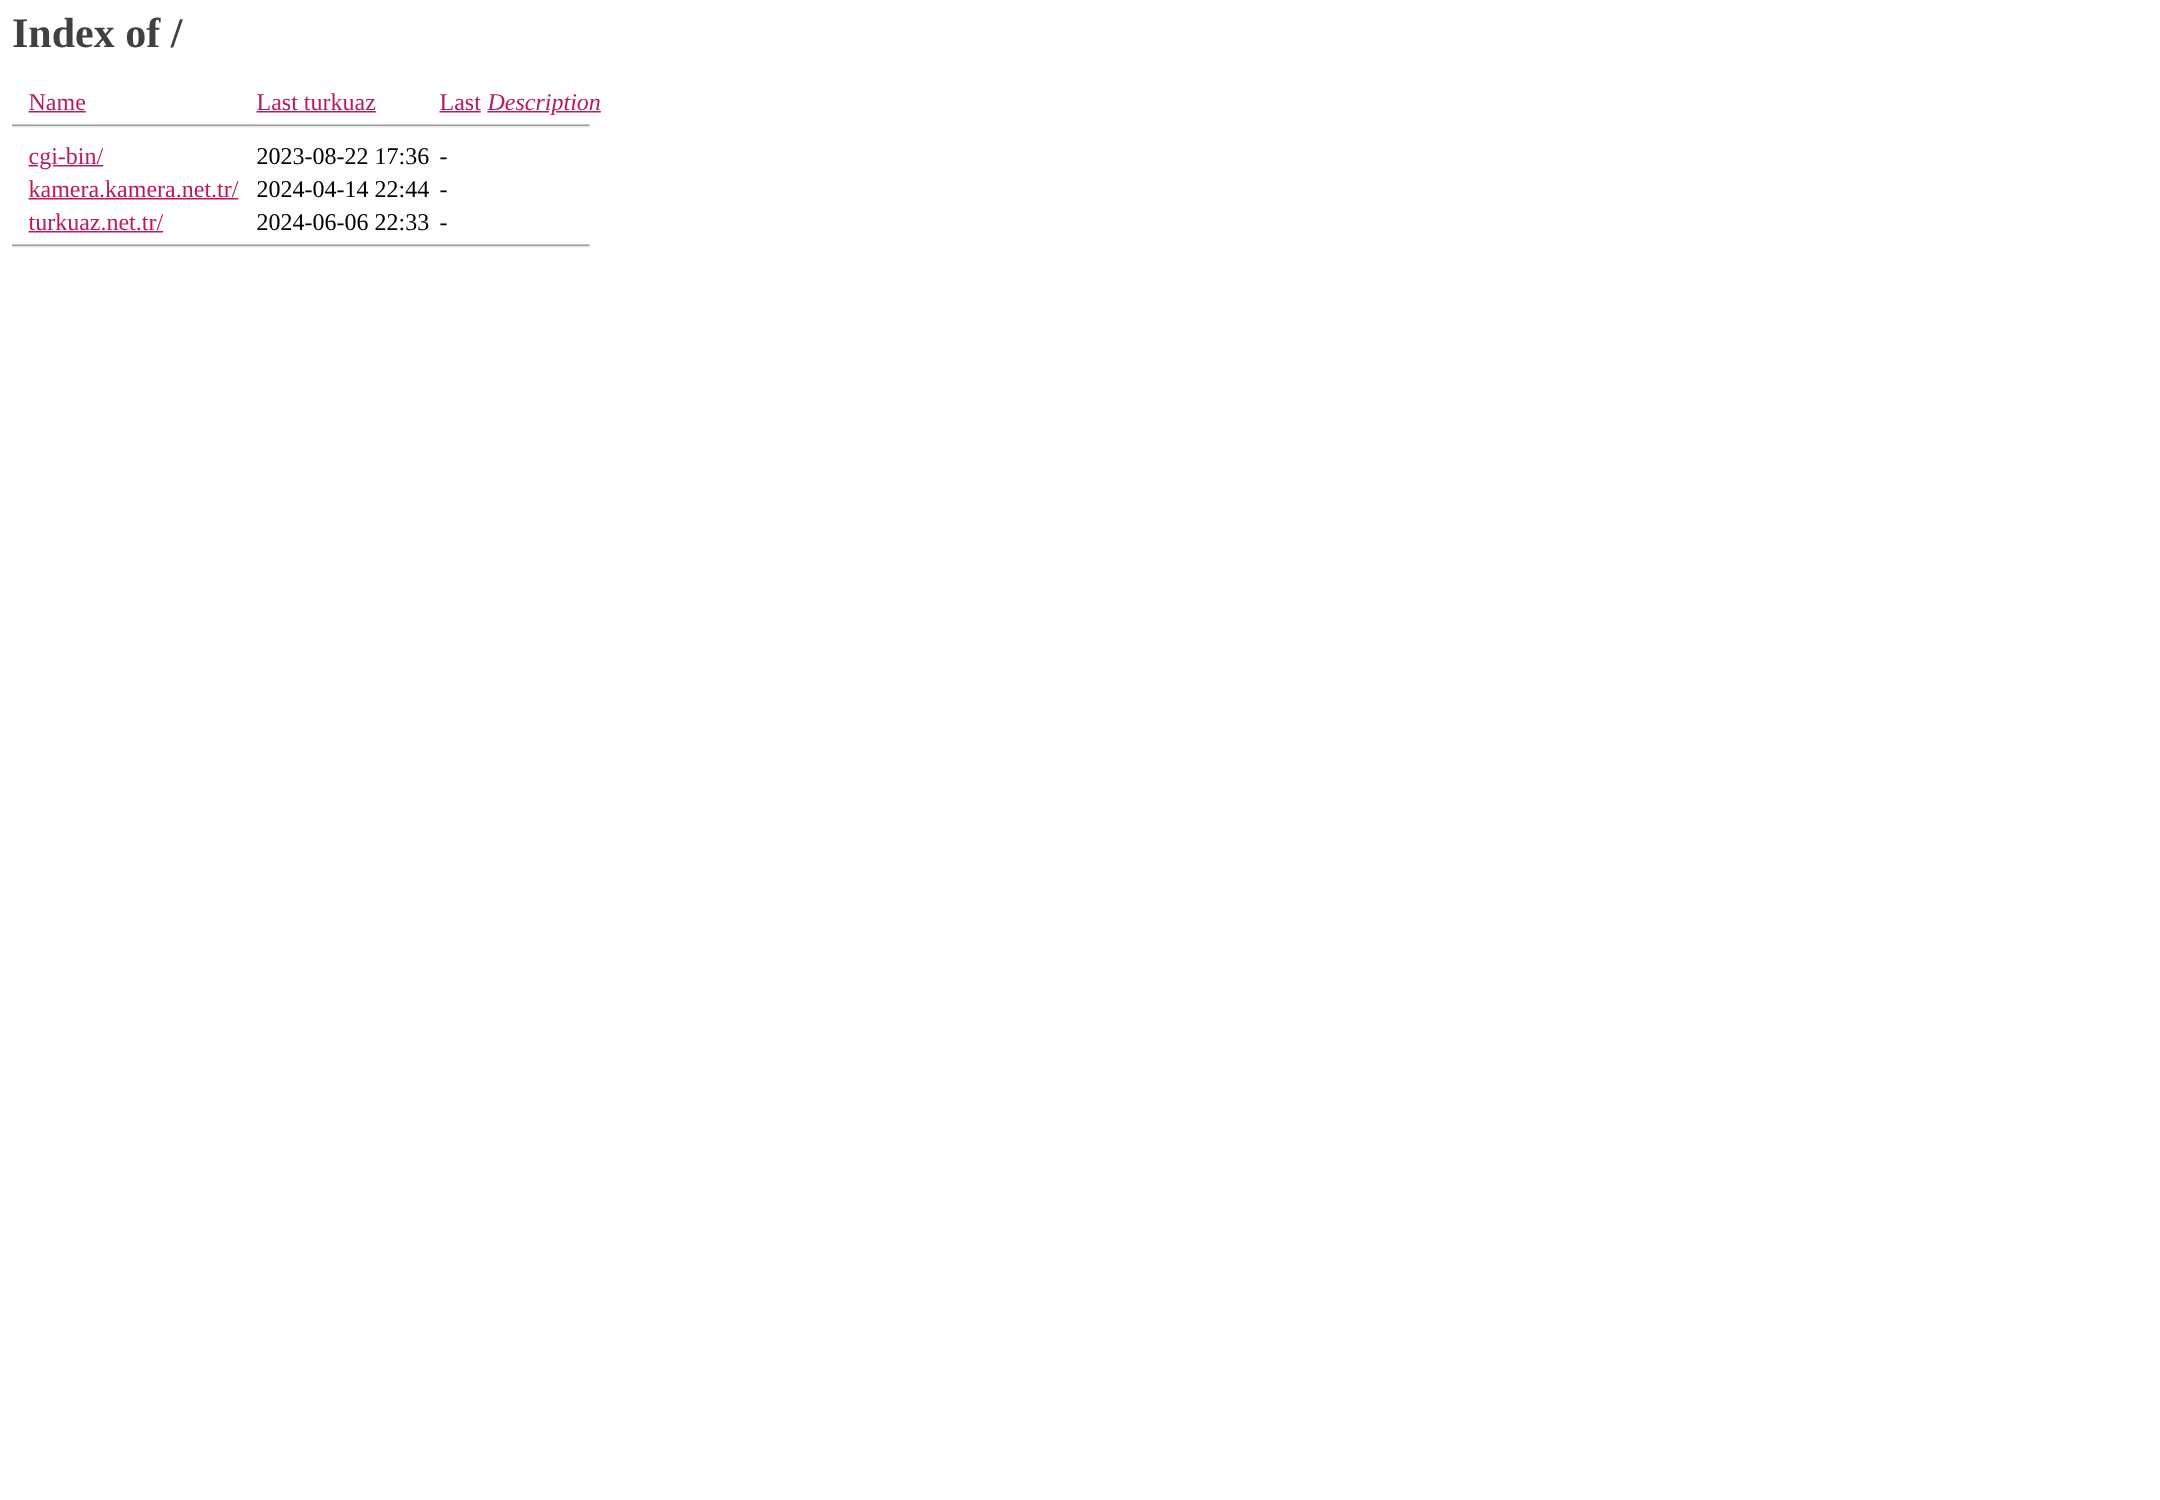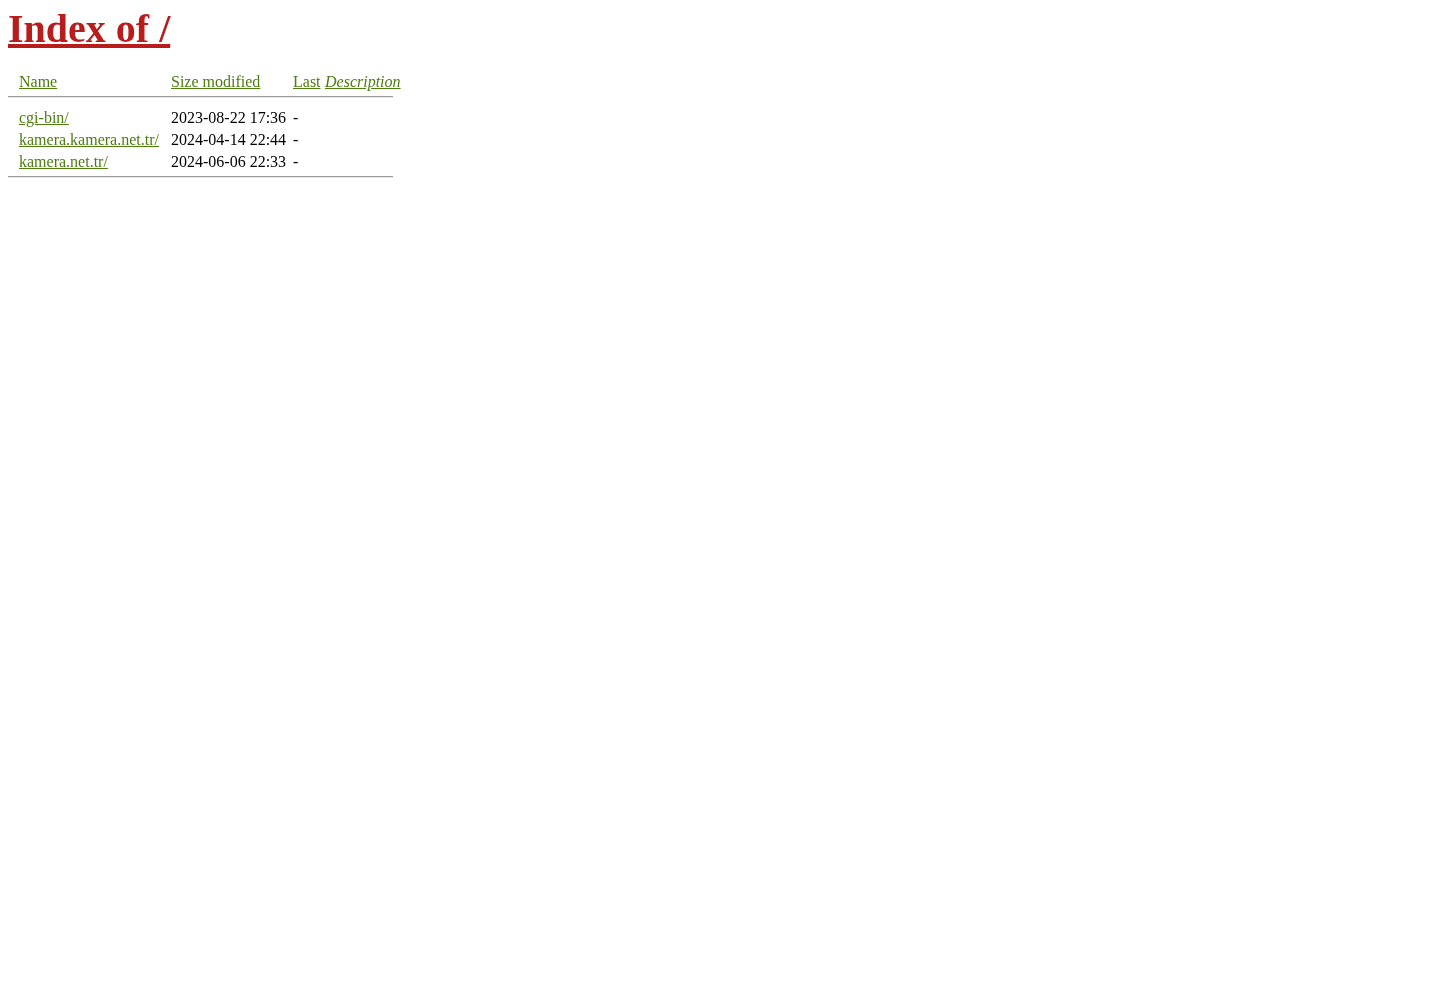--- a/index.html
+++ b/index.html
@@ -16,28 +16,27 @@
     color: #000000;
   }
 
   .page {
     padding: 8px;
     box-sizing: border-box;
   }
 
   h1.page-title {
     font-family: "Liberation Serif", "DejaVu Serif", serif;
-    font-size: 40px;
+    font-size: 28px;
     font-weight: bold;
     line-height: 1.05;
     margin: 0 0 21px 0;
     padding: 0;
     letter-spacing: 0;
-    color: #b91c1c;
-    text-decoration: underline;
+    color: #404040;
   }
 
   table.index-table {
     border-collapse: collapse;
     border-spacing: 0;
     font-family: "Liberation Serif", "DejaVu Serif", serif;
     font-size: 16px;
     line-height: 22px;
   }
 
@@ -60,21 +59,21 @@
   th.hdr {
     font-weight: bold;
     padding-bottom: 2px;
   }
   th.hdr-name   { text-align: center; padding-left: 2px; }
   th.hdr-date   { text-align: center; padding-left: 10px; }
   th.hdr-size   { text-align: center; }
   th.hdr-desc   { text-align: left; padding-left: 3px; font-style: italic; }
 
   a.idx-link {
-    color: #4d7c0f;
+    color: #be185d;
     text-decoration: underline;
   }
 
   .rule-row td {
     padding: 0;
   }
   hr.sep {
     border: none;
     border-top: 1px solid #9a9a9a;
     border-bottom: 1px solid #e8e8e8;
@@ -118,21 +117,21 @@
       <col class="col-desc">
     </colgroup>
 
     <thead>
       <tr>
         <th></th>
         <th class="hdr hdr-name">
           <a class="idx-link" href="#">Name</a>
         </th>
         <th class="hdr hdr-date">
-          <a class="idx-link" href="#">Size modified</a>
+          <a class="idx-link" href="#">Last turkuaz</a>
         </th>
         <th class="hdr hdr-size">
           <a class="idx-link" href="#">Last</a>
         </th>
         <th class="hdr hdr-desc">
           <a class="idx-link" href="#">Description</a>
         </th>
       </tr>
 
       <tr class="rule-row">
@@ -163,21 +162,21 @@
           <a class="idx-link" href="#">kamera.kamera.net.tr/</a>
         </td>
         <td class="cell-date">2024-04-14 22:44</td>
         <td class="cell-size">-</td>
         <td class="cell-desc"></td>
       </tr>
 
       <tr>
         <td></td>
         <td class="cell-name">
-          <a class="idx-link" href="#">kamera.net.tr/</a>
+          <a class="idx-link" href="#">turkuaz.net.tr/</a>
         </td>
         <td class="cell-date">2024-06-06 22:33</td>
         <td class="cell-size">-</td>
         <td class="cell-desc"></td>
       </tr>
 
     </tbody>
 
     <tfoot>
       <tr class="rule-row">

